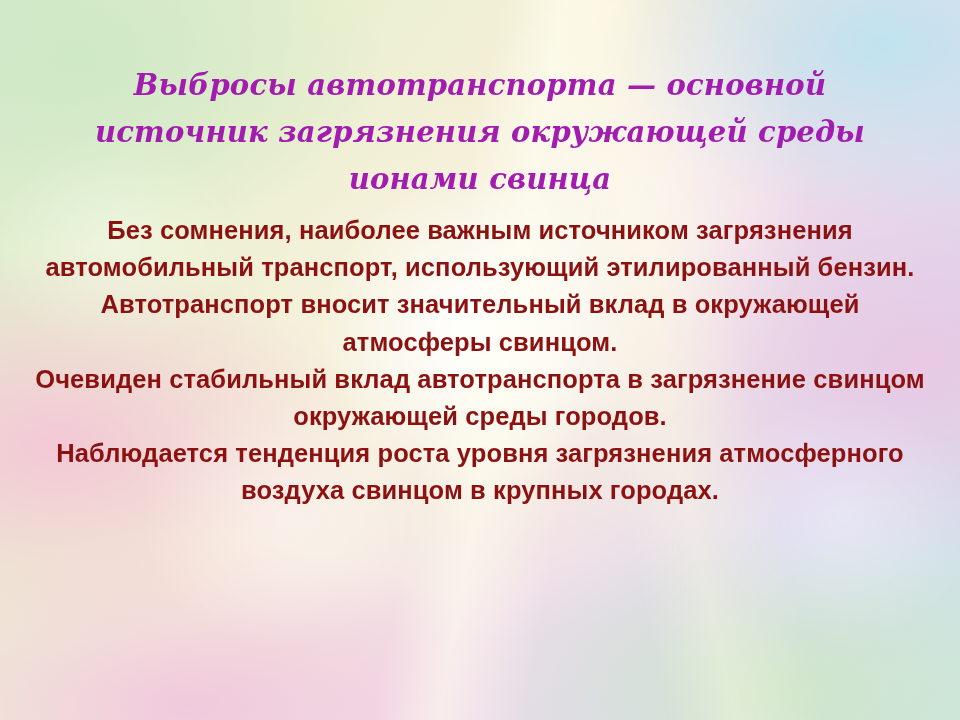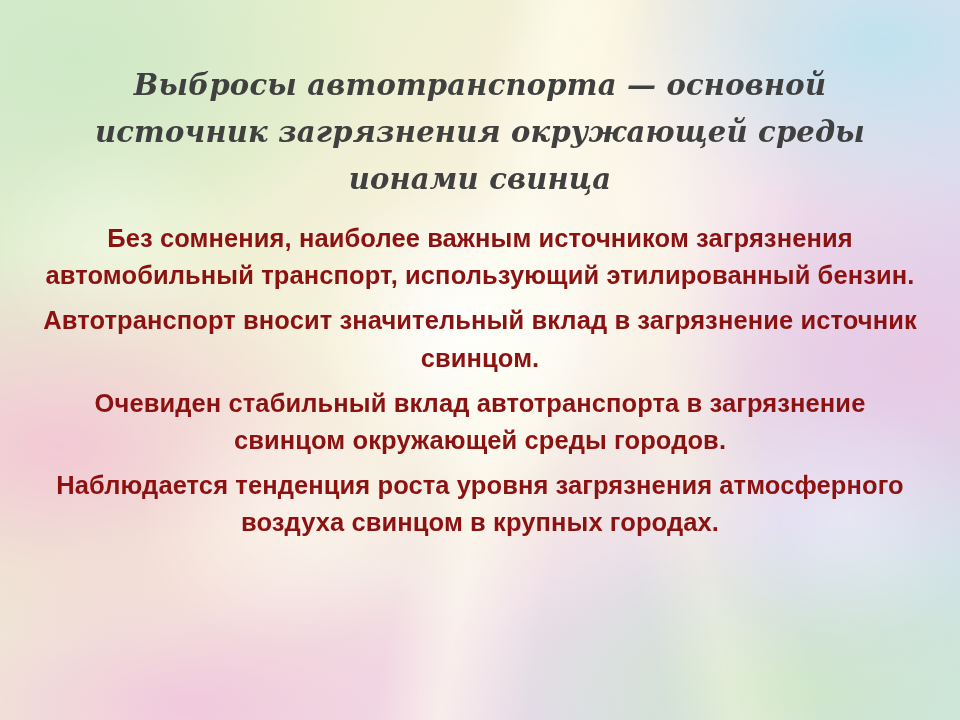--- a/index.html
+++ b/index.html
@@ -62,52 +62,52 @@
     position: absolute;
     left: 50px;
     top: 62px;
     width: 860px;
     text-align: center;
     font-family: "DejaVu Serif", "Liberation Serif", serif;
     font-weight: bold;
     font-style: italic;
     font-size: 29px;
     line-height: 47px;
-    color: #404040;
+    color: #a21caf;
     letter-spacing: 0.2px;
   }
 
   .body-text {
     position: absolute;
     left: 28px;
     top: 212px;
     width: 904px;
     text-align: center;
     font-family: "Liberation Sans", sans-serif;
     font-weight: bold;
     font-size: 25.5px;
     line-height: 37.2px;
     color: #8c1212;
     letter-spacing: 0.1px;
   }
   .body-text p {
-    margin: 8px;
+    margin: 0;
   }
 </style>
 </head>
 <body>
 
 <div class="slide">
   <div class="bg-layer bg-base"></div>
   <div class="bg-layer bg-glow"></div>
   <div class="bg-layer bg-ray"></div>
 
   <div class="content">
     <div class="title">Выбросы автотранспорта — основной источник загрязнения окружающей среды ионами свинца</div>
 
     <div class="body-text">
       <p>Без сомнения, наиболее важным источником загрязнения автомобильный транспорт, использующий этилированный бензин.</p>
-      <p>Автотранспорт вносит значительный вклад в загрязнение источник свинцом.</p>
+      <p>Автотранспорт вносит значительный вклад в окружающей атмосферы свинцом.</p>
       <p>Очевиден стабильный вклад автотранспорта в загрязнение свинцом окружающей среды городов.</p>
       <p>Наблюдается тенденция роста уровня загрязнения атмосферного воздуха свинцом в крупных городах.</p>
     </div>
   </div>
 </div>
 
 </body></html>

